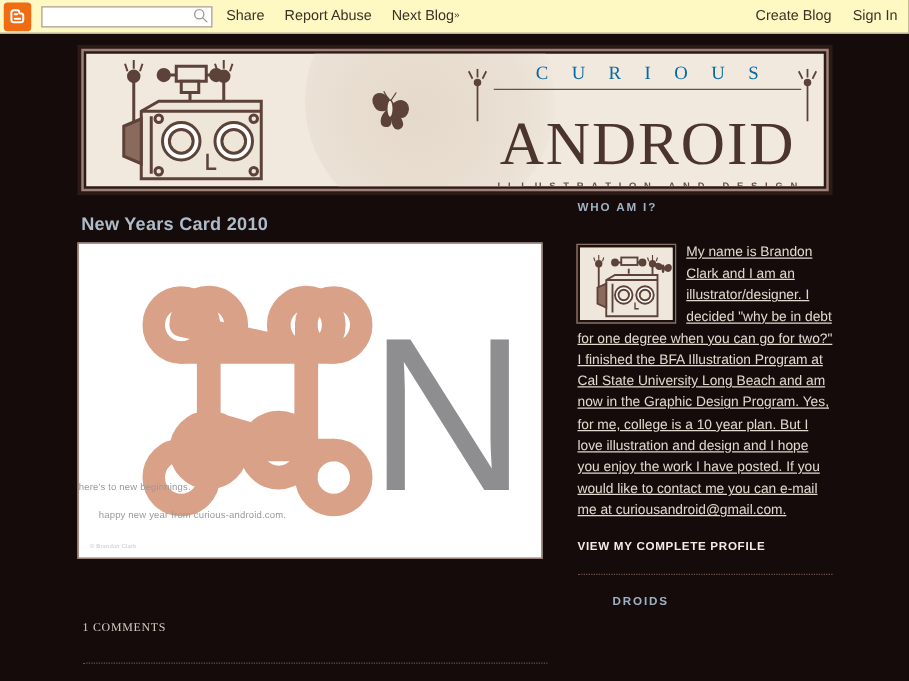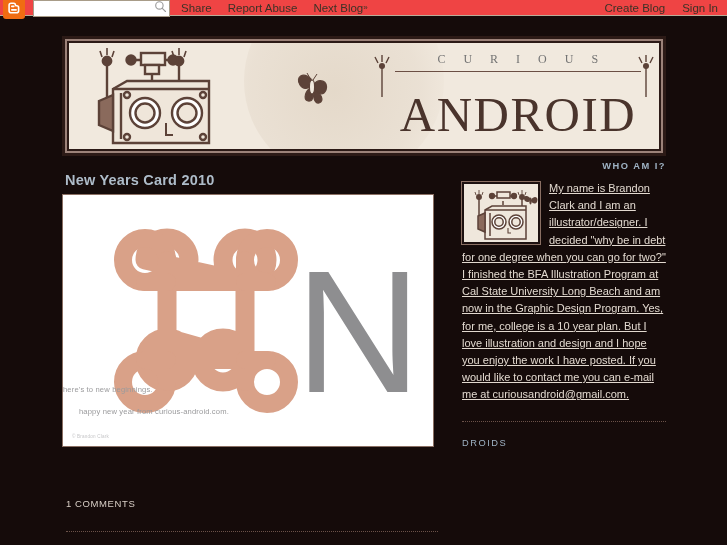--- a/index.html
+++ b/index.html
@@ -8,22 +8,22 @@
     margin: 0; padding: 0;
     width: 727px; height: 545px;
     overflow: hidden;
     background: #150b0a;
     font-family: "Liberation Sans", sans-serif;
   }
 
   
   #navbar {
     position: absolute; top: 0; left: 0;
-    width: 727px; height: 16px;
-    background: #ef4444;
+    width: 727px; height: 27px;
+    background: #fef9c3;
     border-bottom: 1px solid #b9ad99;
     display: flex; align-items: center;
   }
   #blogger-logo {
     width: 22px; height: 23px;
     margin-left: 3px;
     background: #f06c12;
     border-radius: 3px;
     display: flex; align-items: center; justify-content: center;
     flex: none;
@@ -104,23 +104,23 @@
   }
   .banner-art { position: absolute; left: 0; top: 0; }
   .banner-title {
     position: absolute;
     left: 300px; top: 6px;
     width: 298px;
     text-align: center;
   }
   .title-curious {
     font-family: "Liberation Serif", serif;
-    font-size: 12px;
+    font-size: 15px;
     letter-spacing: 7.5px;
-    color: #737373;
+    color: #0369a1;
     padding-left: 7px;
     line-height: 20px;
   }
   .title-rule {
     height: 1px; background: #6b4f44;
     margin: 2px 26px 0 26px;
   }
   .title-android {
     font-family: "Liberation Serif", serif;
     font-size: 49px;
@@ -180,42 +180,42 @@
     font-size: 4.6px;
     color: #c6c6c8;
     letter-spacing: .2px;
   }
   .comments-line {
     margin-top: 51px;
     margin-left: 4px;
     font-size: 9.5px;
     color: #d8cfc6;
     letter-spacing: .6px;
+    font-family: Liberation Serif, serif;
   }
   .dotted-sep {
     margin-top: 22px;
     margin-left: 4px;
     width: 372px;
     height: 0;
     border-top: 1px dotted #6b5249;
   }
 
   
   #sidebar {
     position: absolute;
     left: 462px; top: 133px;
     width: 204px;
   }
   .side-head {
     font-size: 9.3px;
     font-weight: bold;
     color: #9fb3c4;
     letter-spacing: 1.5px;
-    margin-bottom: 9px;
-    text-align: right;
+    margin-bottom: 23px;
   }
   .profile-block { }
   .profile-thumb {
     float: left;
     width: 78px; height: 62px;
     border: 2px solid #1d1110;
     outline: 1px solid #8a6f63;
     background: #efe7dc;
     margin: 2px 9px 2px 0;
     position: relative;
@@ -248,23 +248,24 @@
     text-decoration: none;
   }
   .side-dotted {
     margin-top: 17px;
     width: 204px; height: 0;
     border-top: 1px dotted #6b5249;
   }
   .side-head-droids {
     margin-top: 16px;
     font-size: 9.3px;
-    font-weight: normal;
+    font-weight: bold;
     color: #9fb3c4;
     letter-spacing: 1.5px;
+    margin-left: 28px;
   }
 </style>
 </head>
 <body>
 
 <div id="navbar">
 
   <a id="blogger-logo" href="#">
     <svg width="14" height="14" viewBox="0 0 14 14">
       <path d="M4.1 2.2h2.6c.9 0 1.7.8 1.7 1.7 0 .5.3.8.8.8h.6c1 0 1.8.8 1.8 1.8v3.3c0 1.1-.9 2-2 2H4.1c-1.1 0-2-.9-2-2V4.2c0-1.1.9-2 2-2z" fill="none" stroke="#fff" stroke-width="1.6"></path>
@@ -361,20 +362,21 @@
             <path d="M11 12 L11 42"></path>
             <path d="M4 2 L7 8 M11 0 L11 7 M18 2 L15 8"></path>
           </g>
           <circle cx="11" cy="11" r="3" fill="#5c4238"></circle>
         </svg>
 
         <div class="banner-title">
           <div class="title-curious">C U R I O U S</div>
           <div class="title-rule"></div>
           <div class="title-android">ANDROID</div>
+          <div class="title-sub">ILLUSTRATION AND DESIGN</div>
         </div>
 
       </div>
     </div>
   </div>
 
   <div id="main-column">
 
     <h1 class="post-title">New Years Card 2010</h1>
 
@@ -443,20 +445,21 @@
             <path d="M66 14 C62 10, 58 13, 61 17 C63 19, 66 18, 66 16 Z"></path>
             <path d="M67 16 C70 11, 75 13, 73 18 C71 21, 68 19, 67 17 Z"></path>
             <ellipse cx="66.5" cy="17" rx="1.2" ry="3.4"></ellipse>
           </g>
         </svg>
       </div>
 
 
       <div class="profile-text">My name is Brandon Clark and I am an illustrator/designer. I decided "why be in debt for one degree when you can go for two?" I finished the BFA Illustration Program at Cal State University Long Beach and am now in the Graphic Design Program. Yes, for me, college is a 10 year plan. But I love illustration and design and I hope you enjoy the work I have posted. If you would like to contact me you can e-mail me at curiousandroid@gmail.com.</div>
 
+      <a class="profile-link" href="#">VIEW MY COMPLETE PROFILE</a>
     </div>
 
     <div class="side-dotted"></div>
 
     <div class="side-head-droids">DROIDS</div>
   </div>
 
 </div>
 
 </body></html>

